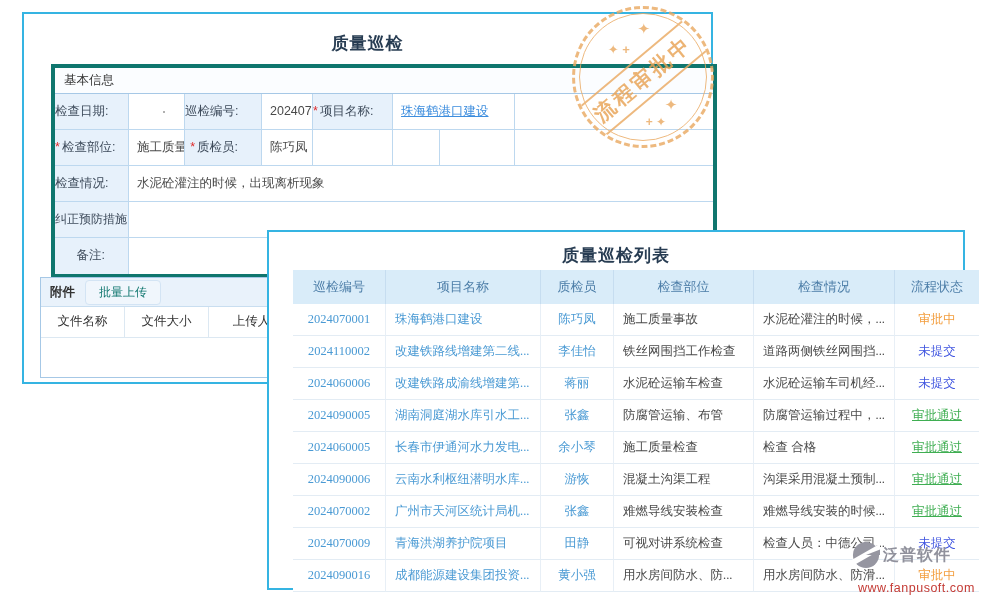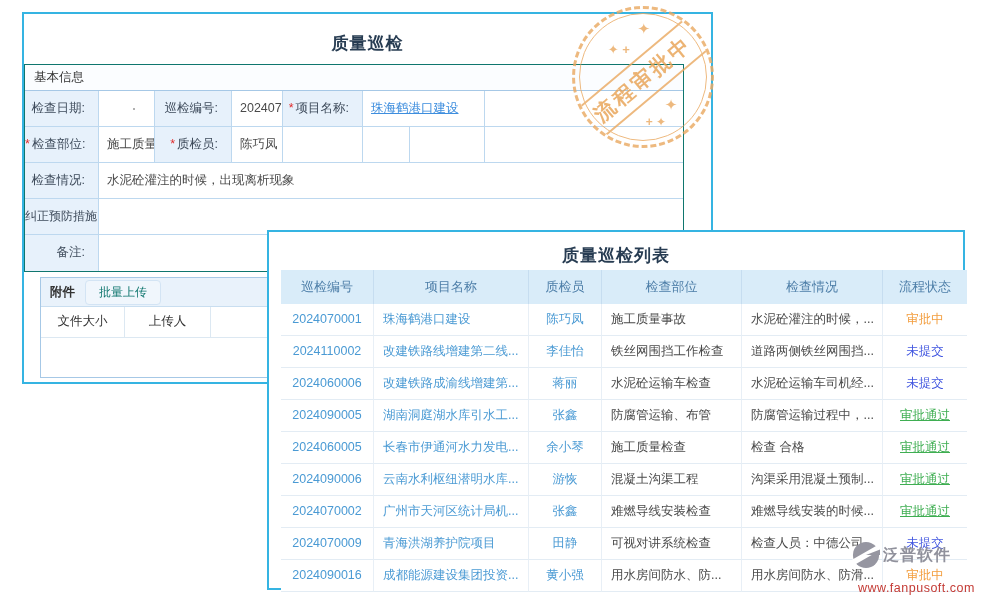--- a/index.html
+++ b/index.html
@@ -8,40 +8,40 @@
     font-family:"Liberation Sans","DejaVu Sans",sans-serif;color:#444;
   }
   
   .panel{position:absolute;background:#fff;border:2px solid #35b4e2;box-sizing:border-box;}
   .panel-back{left:22px;top:12px;width:691px;height:372px;z-index:1;}
   .panel-front{left:267px;top:230px;width:698px;height:360px;z-index:5;}
   .ptitle{position:absolute;left:0;right:0;text-align:center;font-size:17px;font-weight:bold;color:#273c52;letter-spacing:1px;}
   .ptitle-back{top:18px;}
   .ptitle-front{top:12px;}
   
-  .fbox{position:absolute;left:0;top:50px;width:658px;border:1px solid #0f766e;box-sizing:content-box;background:#0f766e;}
+  .fbox{position:absolute;left:27px;top:50px;width:658px;border:4px solid #0f766e;box-sizing:content-box;background:#0f766e;}
   .fsec{height:25px;line-height:25px;padding-left:9px;font-size:12.5px;color:#333;background:#fbfdff;border-bottom:1px solid #a6c8e6;}
   .frow{display:flex;height:36px;}
   .fc{box-sizing:border-box;border-right:1px solid #bdd8ef;border-bottom:1px solid #bdd8ef;height:36px;line-height:35px;font-size:12.5px;white-space:nowrap;overflow:hidden;}
   .frow:last-child .fc{border-bottom:none;}
   .fc:last-child{border-right:none;}
-  .flabel{background:#e7f1fb;color:#3f4c5c;text-align:right;padding-right:13px;}
+  .flabel{background:#e7f1fb;color:#3f4c5c;text-align:right;padding-right:23px;}
   .fvalue{background:#fff;color:#4a4a4a;padding-left:8px;}
   .req{color:#e02b2b;margin-right:2px;}
   .flink{color:#3e8ede;text-decoration:underline;cursor:pointer;}
   .dot{display:inline-block;width:2px;height:2px;background:#b0b0b0;vertical-align:middle;margin-left:26px;}
   
   .abox{position:absolute;left:16px;top:263px;width:658px;height:101px;border:1px solid #a6c8e6;background:#fff;box-sizing:border-box;}
   .abar{height:28px;background:#e9f2fb;display:flex;align-items:center;padding-left:9px;border-bottom:1px solid #c9def0;}
   .albl{font-size:12.5px;color:#333;font-weight:bold;}
   .abtn{margin-left:10px;padding:3px 13px;font-size:12px;color:#0f766e;background:#f0f6fc;border:1px solid #d3e4f4;border-radius:4px;cursor:pointer;}
   .ahead{display:flex;height:30px;border-bottom:1px solid #dce8f2;}
   .ahc{box-sizing:border-box;height:30px;line-height:29px;text-align:center;font-size:12.5px;color:#333;border-right:1px solid #dce8f2;}
   
-  .ltable{position:absolute;left:12px;top:38px;width:686px;}
+  .ltable{position:absolute;left:24px;top:38px;width:686px;font-family:Liberation Serif, serif;}
   .lhead{display:flex;height:34px;background:#d9ecf9;}
   .lhc{box-sizing:border-box;height:34px;line-height:34px;text-align:center;font-size:13px;color:#4d7ea8;border-right:1px solid #c6ddf0;}
   .lhc:last-child{border-right:none;}
   .lrow{display:flex;height:32px;background:#fff;}
   .lc{box-sizing:border-box;height:32px;line-height:31px;font-size:12.5px;color:#4a4a4a;border-right:1px solid #e8eff6;border-bottom:1px solid #e3ecf4;white-space:nowrap;overflow:hidden;}
   .lc:last-child{border-right:none;}
   .c-no{width:93px;text-align:center;}
   .c-proj{width:155px;padding-left:9px;}
   .c-insp{width:73px;text-align:center;}
   .c-part{width:140px;padding-left:9px;}
@@ -116,20 +116,21 @@
       <div class="fc fvalue" style="width:584px"></div>
     </div>
   </div>
 
   <div class="abox">
     <div class="abar">
       <span class="albl">附件</span>
       <span class="abtn">批量上传</span>
     </div>
     <div class="ahead">
+      <div class="ahc" style="width:84px">文件名称</div>
       <div class="ahc" style="width:84px">文件大小</div>
       <div class="ahc" style="width:86px">上传人</div>
       <div class="ahc" style="flex:1;border-right:none"></div>
     </div>
     <div style="height:41px;"></div>
   </div>
 </div>
 
 <div class="stamp">
   <div class="stamp-ring"></div>

